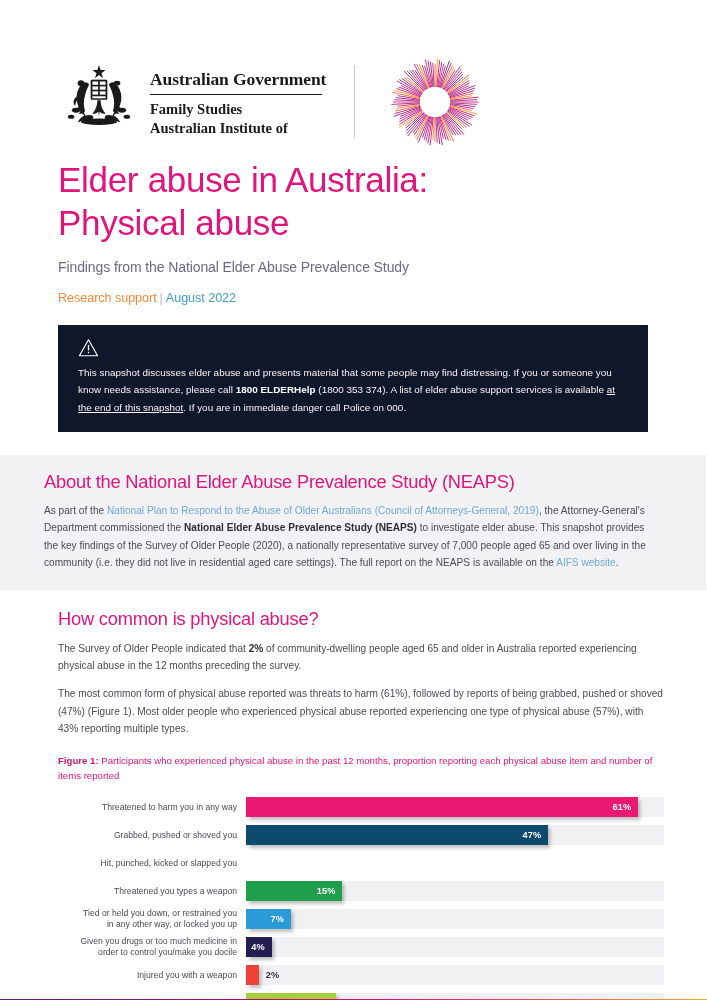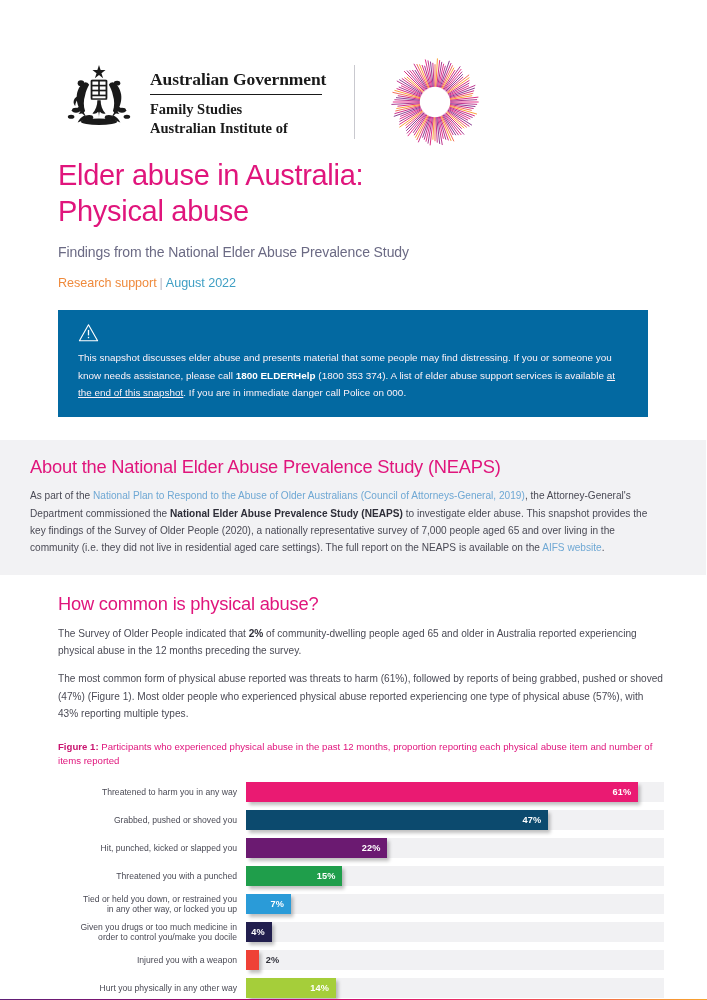--- a/index.html
+++ b/index.html
@@ -60,21 +60,21 @@
     height: 74px;
     background: #c9c9cf;
     margin: 0 34px 0 28px;
   }
   .aifs-burst { width: 92px; height: 92px; }
 
   
   .title-wrap { padding: 16px 58px 0 58px; }
   h1.doc-title {
     color: #e0157c;
-    font-size: 29px;
+    font-size: 35px;
     font-weight: normal;
     line-height: 1.23;
     letter-spacing: -0.3px;
   }
   .doc-subtitle {
     margin-top: 15px;
     color: #6b6a84;
     font-size: 14px;
     font-weight: normal;
     letter-spacing: -0.1px;
@@ -84,40 +84,40 @@
     font-size: 12.6px;
     letter-spacing: -0.05px;
   }
   .meta-snapshot { color: #ef8a3c; }
   .meta-sep { color: #b9b8c4; padding: 0 3px; }
   .meta-date { color: #3f9fc4; }
 
   
   .warning {
     margin: 20px 58px 0 58px;
-    background: #0369a1;
+    background: #0f172a;
     color: #ffffff;
     padding: 13px 20px 16px 20px;
     position: relative;
   }
   .warn-icon { width: 21px; height: 19px; display: block; margin-bottom: 7px; }
   .warning p {
     font-size: 9.9px;
     line-height: 1.75;
     color: #fdf2f8;
     letter-spacing: 0.02px;
   }
   .warning b { font-weight: bold; color: #ffffff; }
   .warning u { text-decoration: underline; }
 
   
   .grey-band {
     margin-top: 23px;
     background: #f2f2f4;
-    padding: 16px 58px 18px 30px;
+    padding: 16px 58px 18px 44px;
   }
   h2.sec-title {
     color: #e0157c;
     font-size: 18.3px;
     font-weight: normal;
     letter-spacing: -0.2px;
     margin-bottom: 9px;
   }
   .body-text {
     font-size: 10.1px;
@@ -418,28 +418,23 @@
         <div class="chart-row">
           <div class="row-label"><span>Grabbed, pushed or shoved you</span></div>
           <div class="track">
             <div class="bar" style="width:72.31%;background:#0c4a6e">
               <span class="val inside">47%</span>
             </div>
           </div>
         </div>
         <div class="chart-row">
           <div class="row-label"><span>Hit, punched, kicked or slapped you</span></div>
-          <div class="track">
-            <div class="bar" style="width:33.85%;background:#6b1a71">
-              <span class="val inside">22%</span>
-            </div>
-          </div>
-        </div>
-        <div class="chart-row">
-          <div class="row-label"><span>Threatened you with a punched</span></div>
+        </div>
+        <div class="chart-row">
+          <div class="row-label"><span>Threatened you types a weapon</span></div>
           <div class="track">
             <div class="bar" style="width:23.08%;background:#1f9e4b">
               <span class="val inside">15%</span>
             </div>
           </div>
         </div>
         <div class="chart-row">
           <div class="row-label"><span>Tied or held you down, or restrained you</span><br><span>in any other way, or locked you up</span></div>
           <div class="track">
             <div class="bar" style="width:10.77%;background:#2a9bd8">

